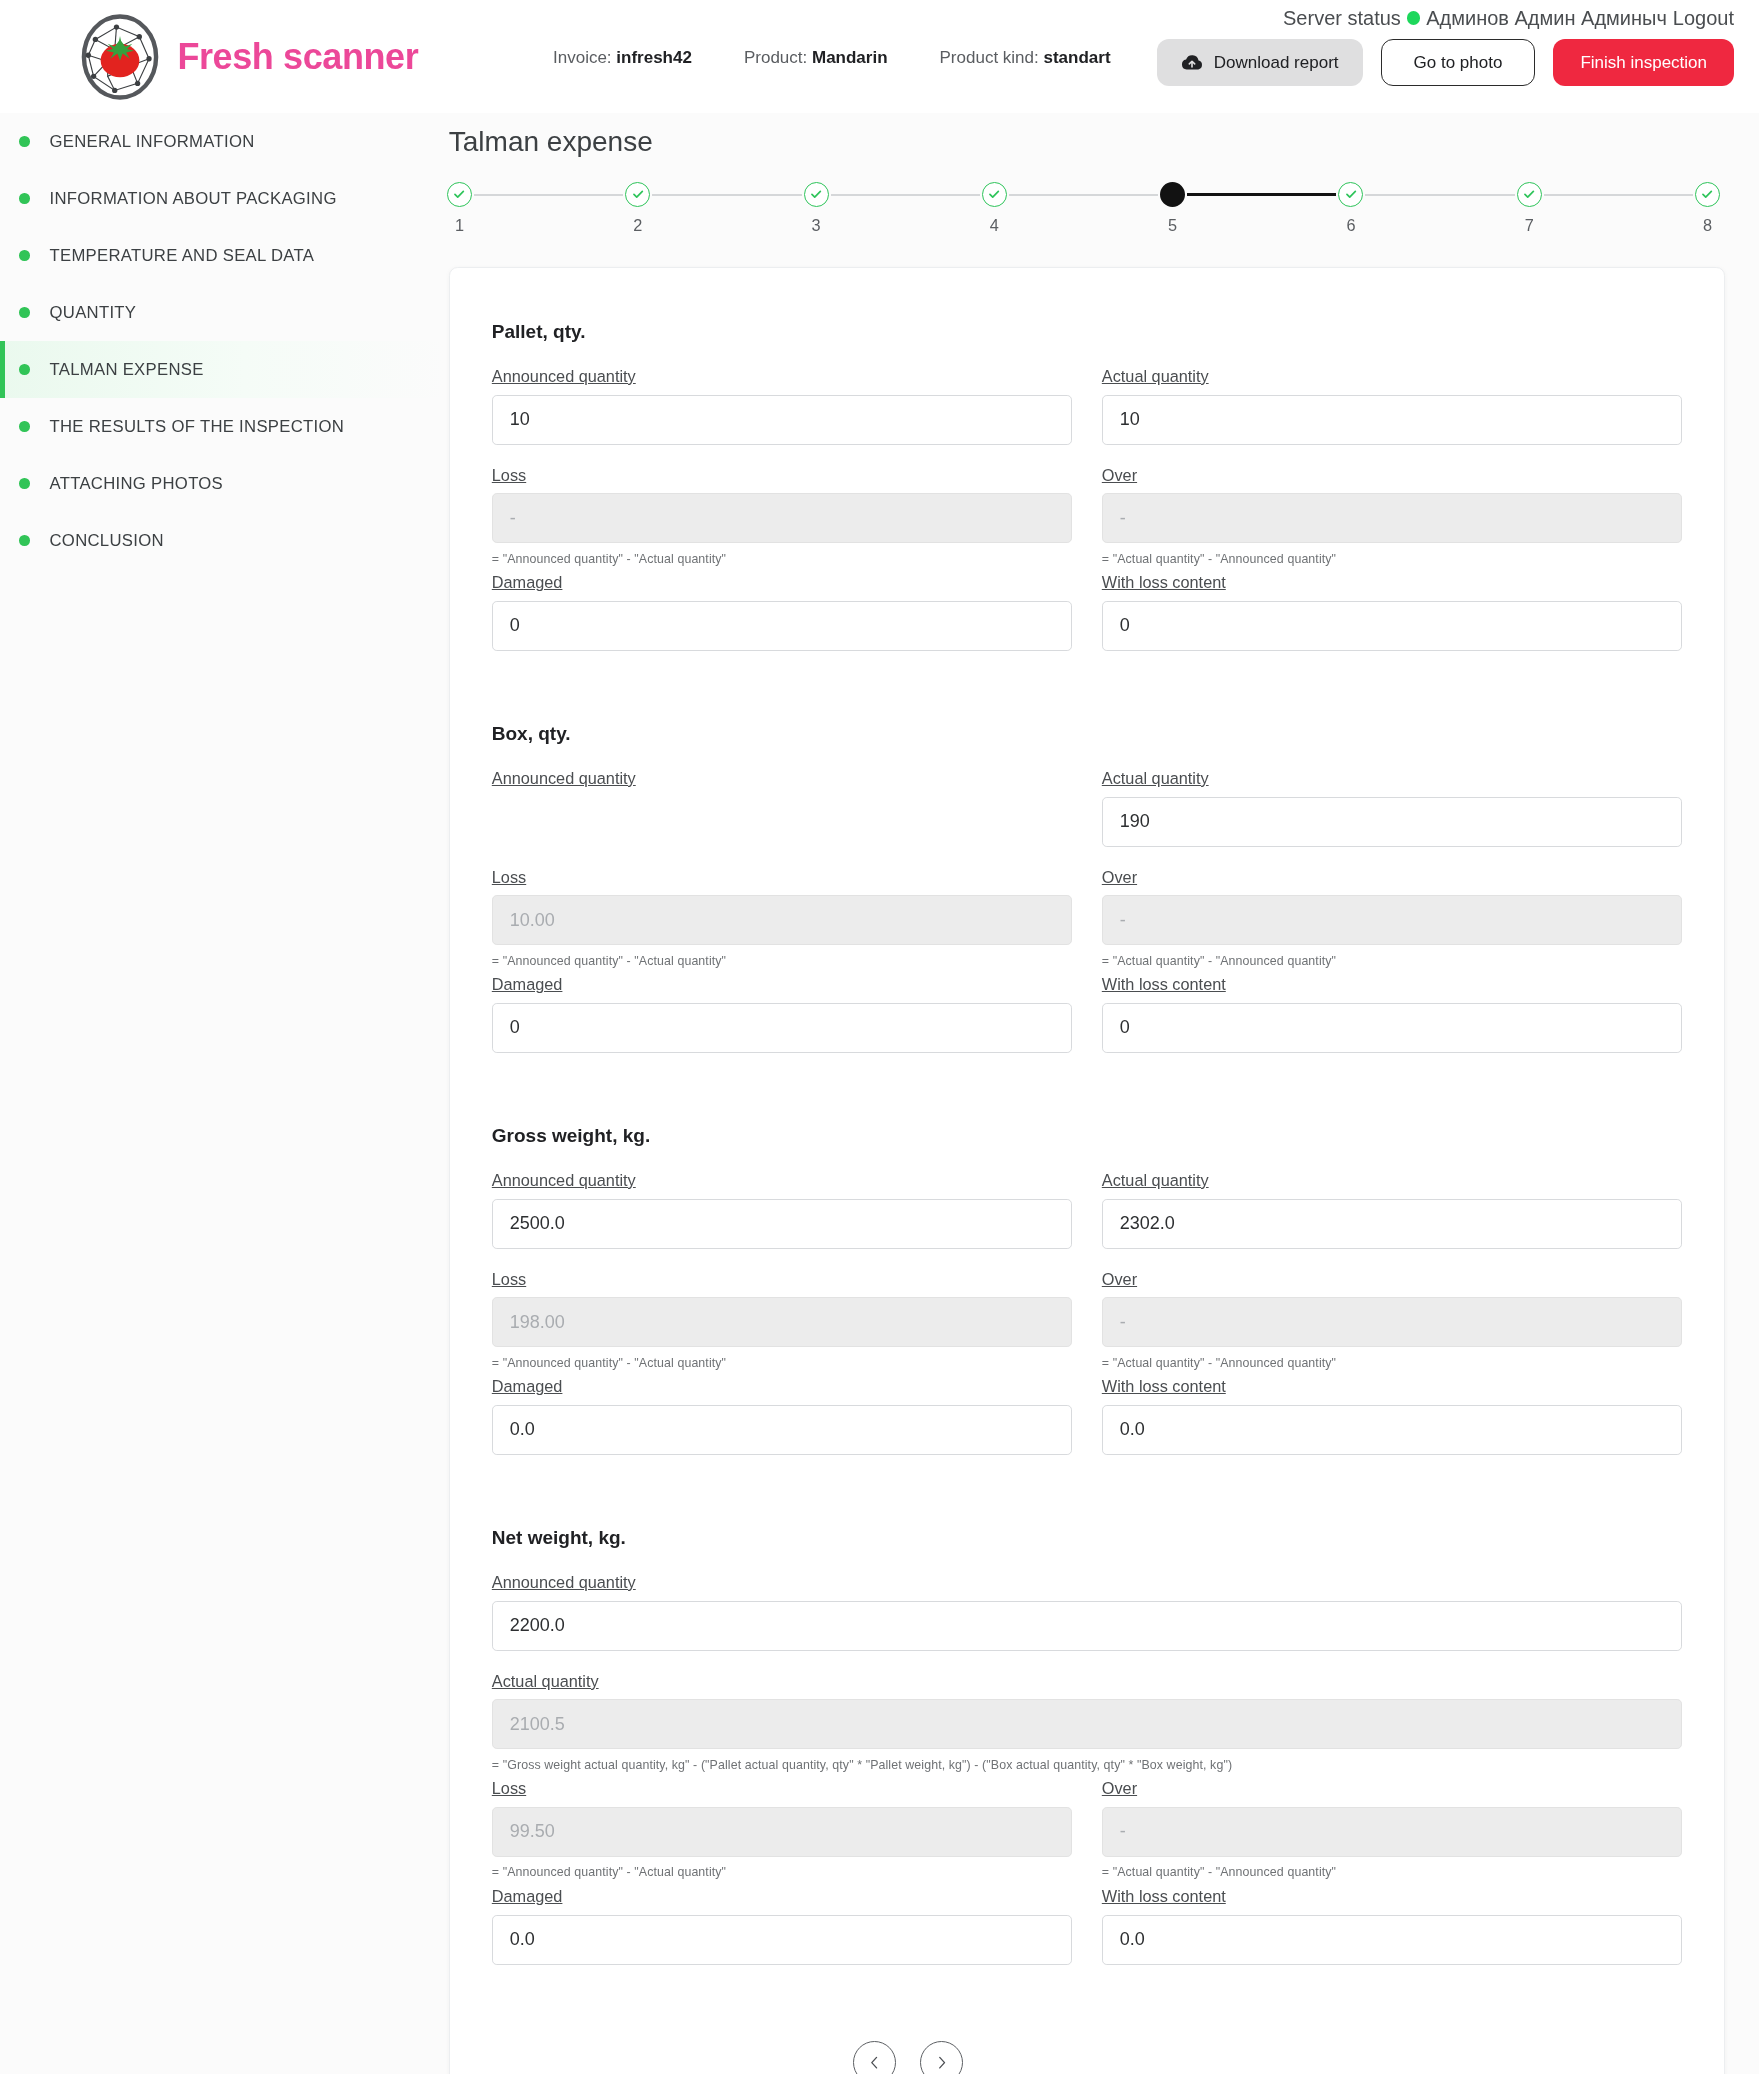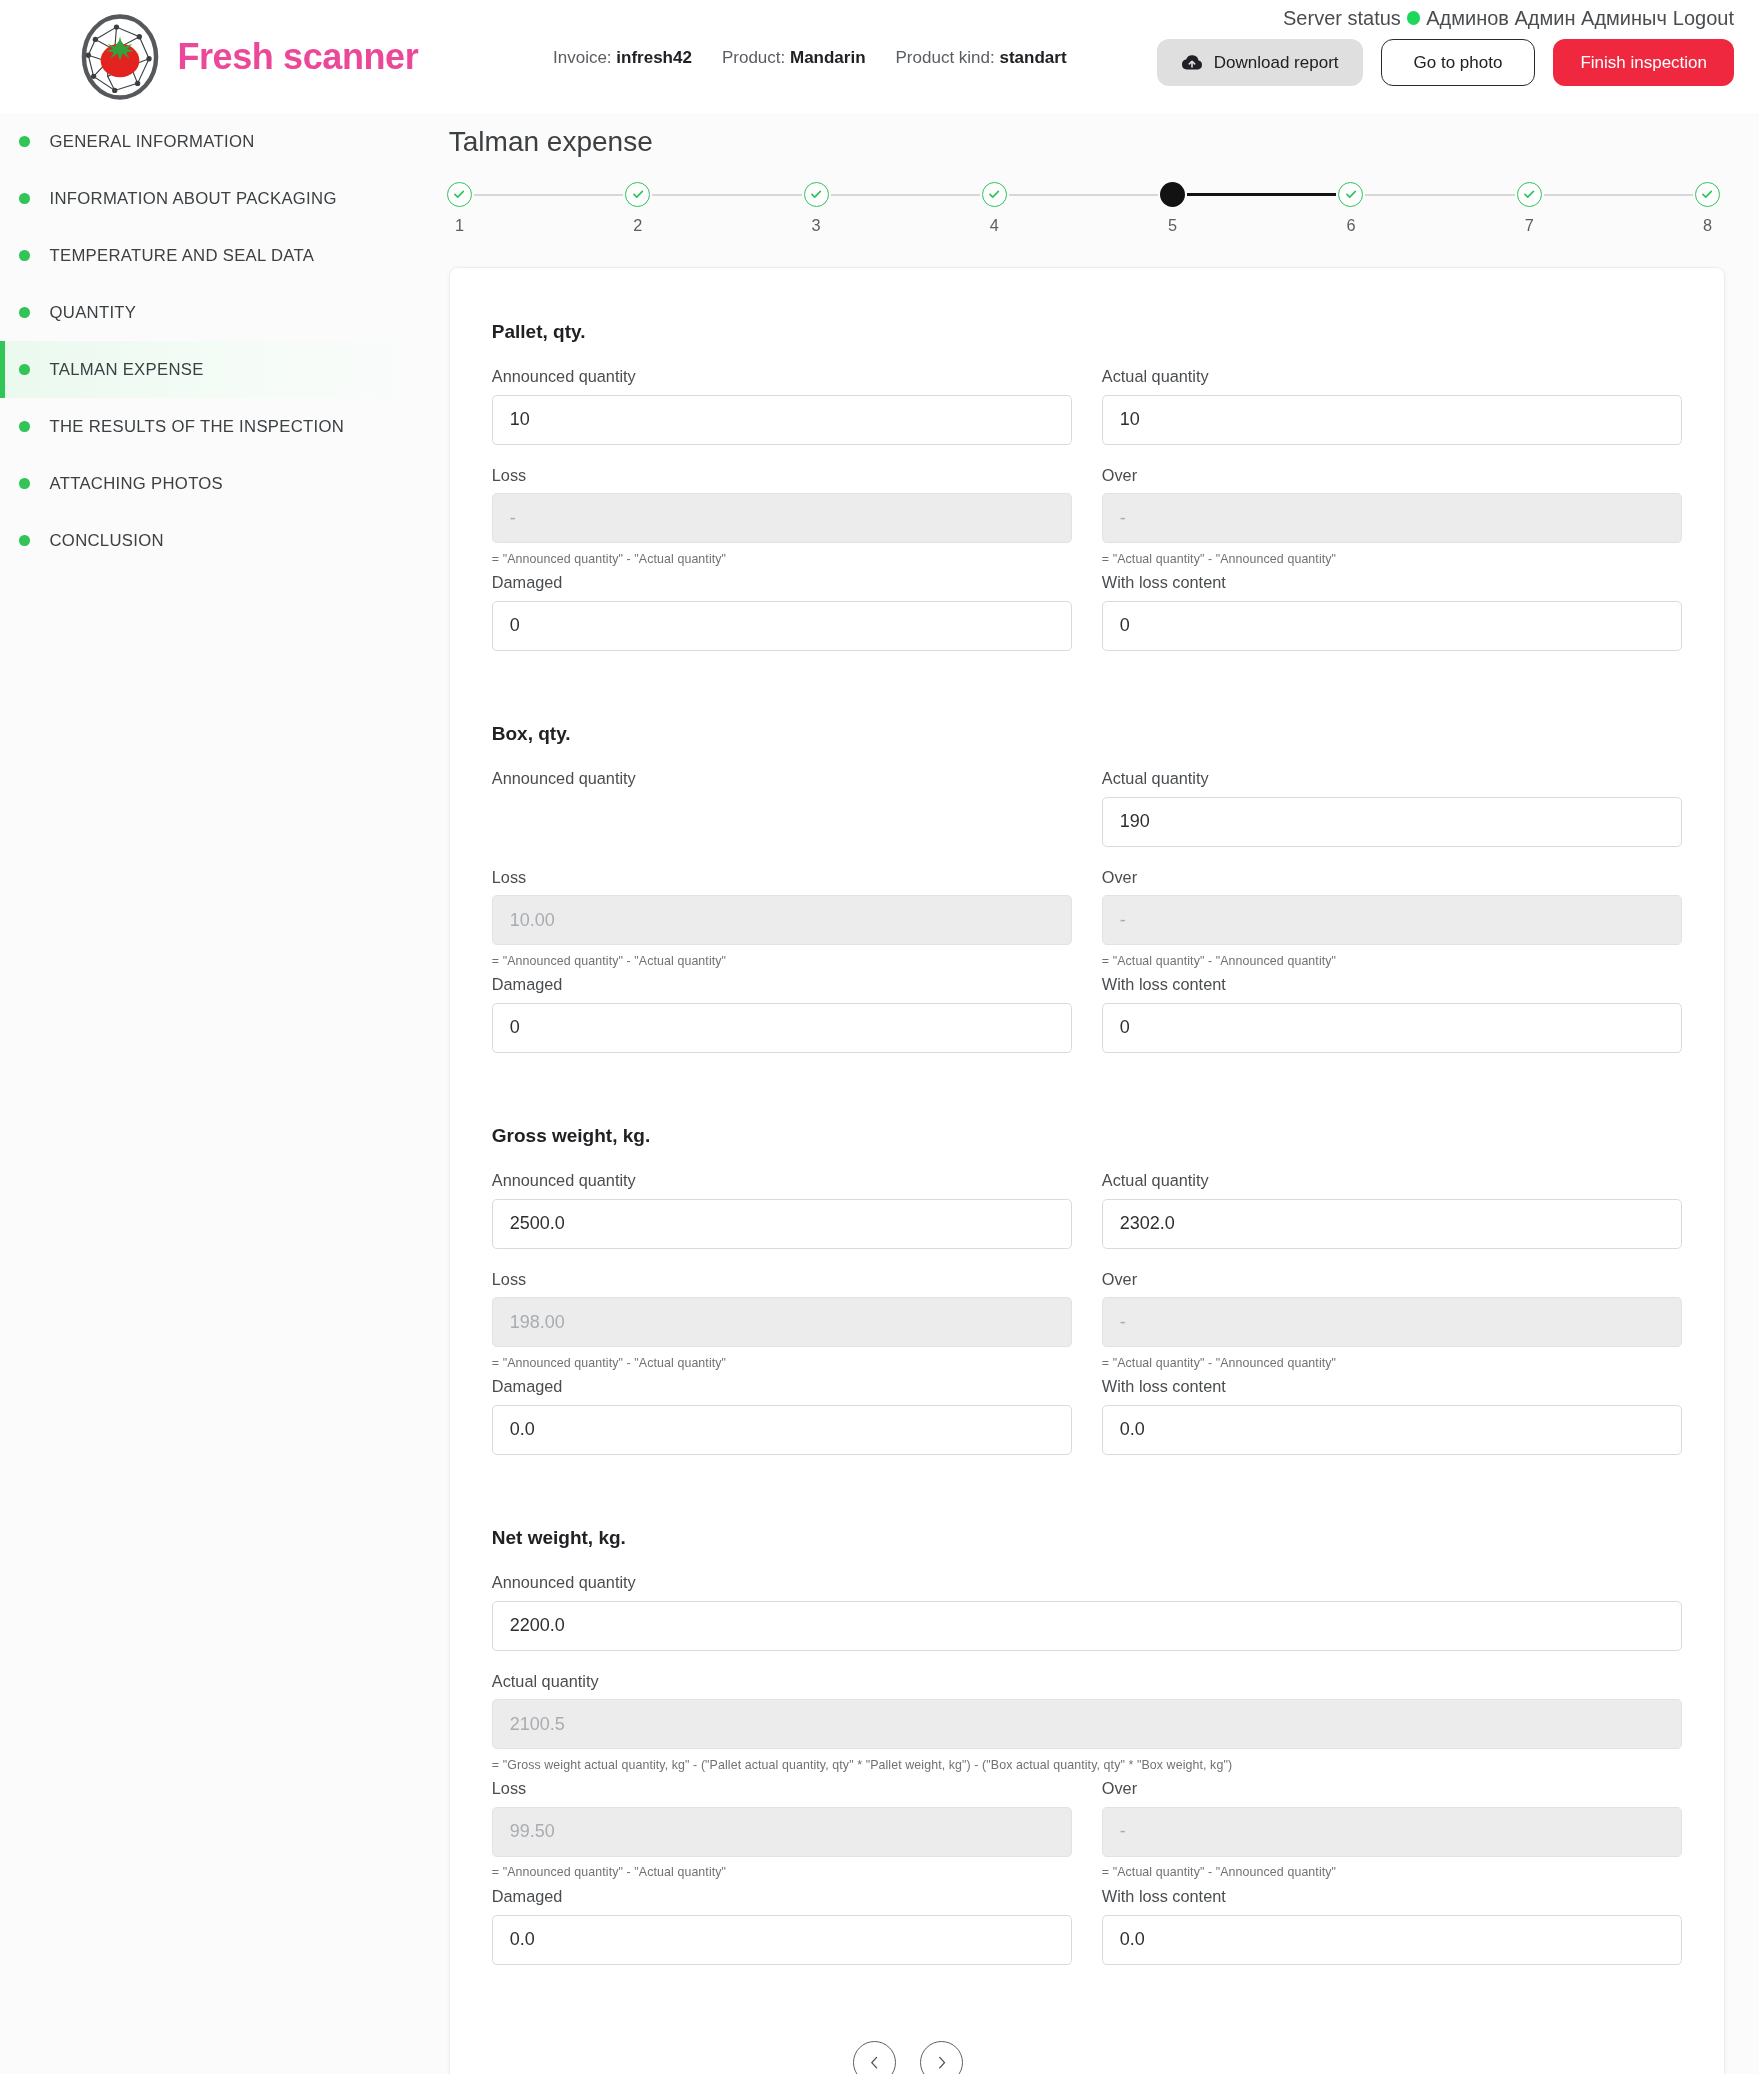--- a/index.html
+++ b/index.html
@@ -28,21 +28,21 @@
   .logo-text {
     font-size: 36px;
     font-weight: 700;
     color: #ec4899;
     letter-spacing: -0.4px;
   }
 
   .meta-row {
     position: absolute;
     left: 553px; top: 48px;
-    display: flex; align-items: center; gap: 30px;
+    display: flex; align-items: center; gap: 52px;
     font-size: 17px;
     color: #5a5d61;
     white-space: nowrap;
   }
   .meta-item b { color: #202124; font-weight: 700; }
 
   .btn-row {
     position: absolute;
     right: 26px; top: 39px;
     display: flex; align-items: center; gap: 18px;
@@ -217,20 +217,21 @@
     grid-template-columns: 1fr 1fr;
     column-gap: 30px;
   }
   .field { margin-bottom: 21px; }
   .field.tight { margin-bottom: 7.6px; }
   .field-label {
     display: block;
     font-size: 16.3px;
     color: #4a4d50;
     margin-bottom: 8.6px;
+    text-decoration: underline;
   }
   .field-input {
     width: 100%;
     height: 50px;
     border: 1px solid #d8dadd;
     border-radius: 4.8px;
     background: #ffffff;
     font-size: 18px;
     color: #2d2f31;
     padding: 2px 17px;

